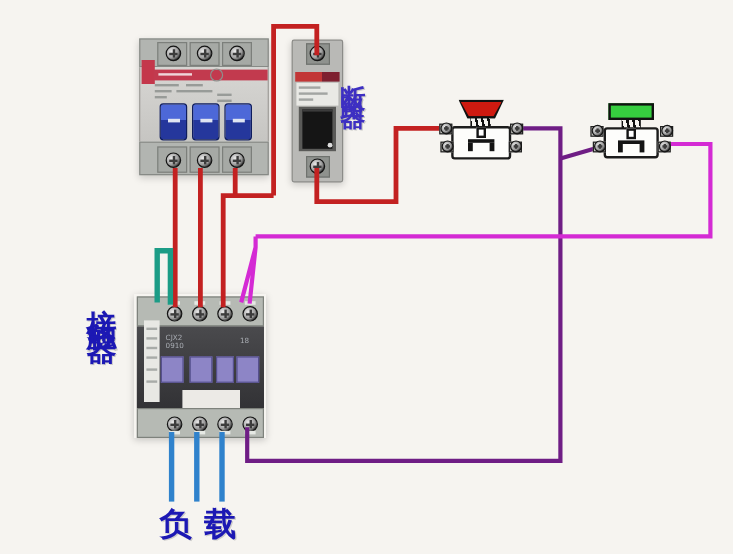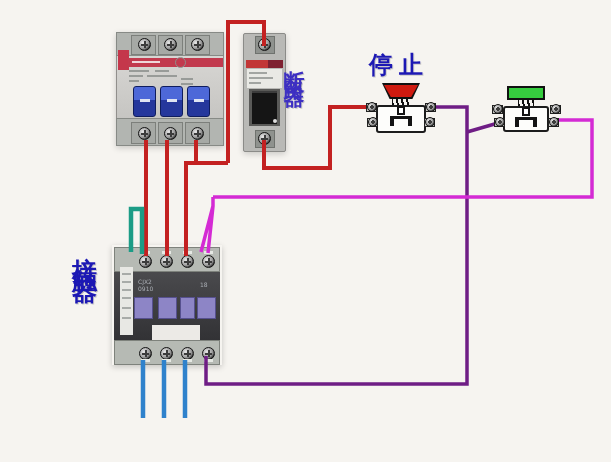--- a/index.html
+++ b/index.html
@@ -261,17 +261,17 @@
         <span class="screw sm"></span>
       </div>
     <div class="ptab" style="left:2px;top:32px;">
         <span class="screw sm"></span>
       </div>
     <div class="ptab" style="left:56px;top:32px;">
         <span class="screw sm"></span>
       </div>
   </div>
 
-  <div class="cn cn-h" id="lbl-stop">停止</div>
   <div class="cn cn-v" id="lbl-breaker">断路器</div>
   <div class="cn cn-v" id="lbl-contactor">接触器</div>
+  <div class="cn cn-h" id="lbl-load">负载</div>
 
 </div>
 
 </body></html>

